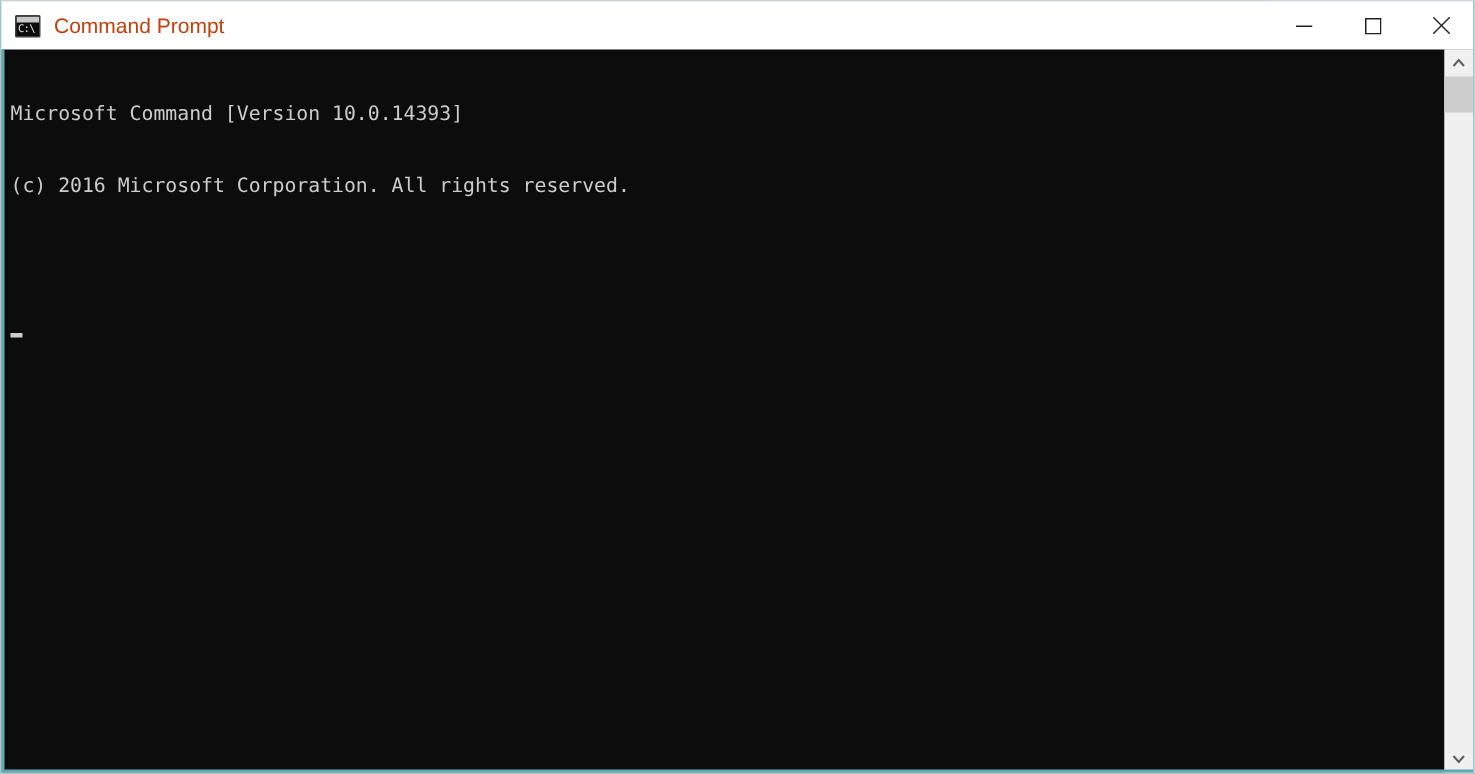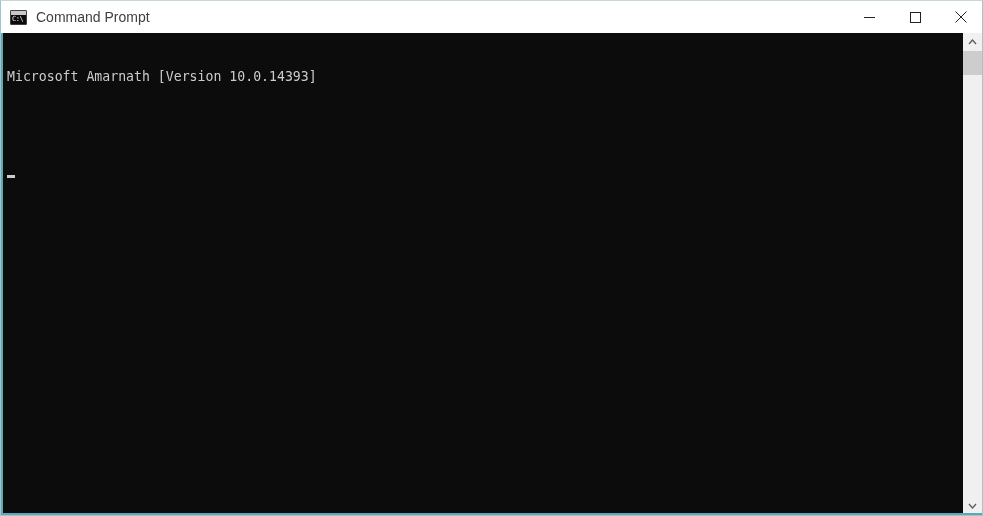--- a/index.html
+++ b/index.html
@@ -72,21 +72,21 @@
     font-family: "DejaVu Sans Mono", monospace;
     font-size: 7px;
     line-height: 9px;
     color: #e8e8e8;
     letter-spacing: -0.5px;
   }
 
   .title-text {
     font-family: "Liberation Sans", sans-serif;
     font-size: 14px;
-    color: #404040;
+    color: #c2410c;
     white-space: nowrap;
     line-height: 32px;
   }
 
   .win-controls {
     display: flex;
     flex: 0 0 auto;
     height: 32px;
   }
   .win-btn {
@@ -218,21 +218,22 @@
         <svg width="12" height="12" viewBox="0 0 12 12">
           <line x1="0.5" y1="0.5" x2="11.5" y2="11.5" stroke="#222222" stroke-width="1"></line>
           <line x1="11.5" y1="0.5" x2="0.5" y2="11.5" stroke="#222222" stroke-width="1"></line>
         </svg>
       </button>
     </div>
   </div>
 
   <div class="console-area">
     <div class="console-text">
-      <div class="console-line">Microsoft Amarnath [Version 10.0.14393]</div>
+      <div class="console-line">Microsoft Command [Version 10.0.14393]</div>
+      <div class="console-line">(c) 2016 Microsoft Corporation. All rights reserved.</div>
       <div class="console-line blank">&nbsp;</div>
       <div class="console-line"><span class="cursor"></span></div>
     </div>
   </div>
 
   <div class="scrollbar">
     <div class="sb-btn">
       <svg width="9" height="6" viewBox="0 0 9 6">
         <polyline points="1,5 4.5,1 8,5" fill="none" stroke="#606060" stroke-width="1.4"></polyline>
       </svg>

